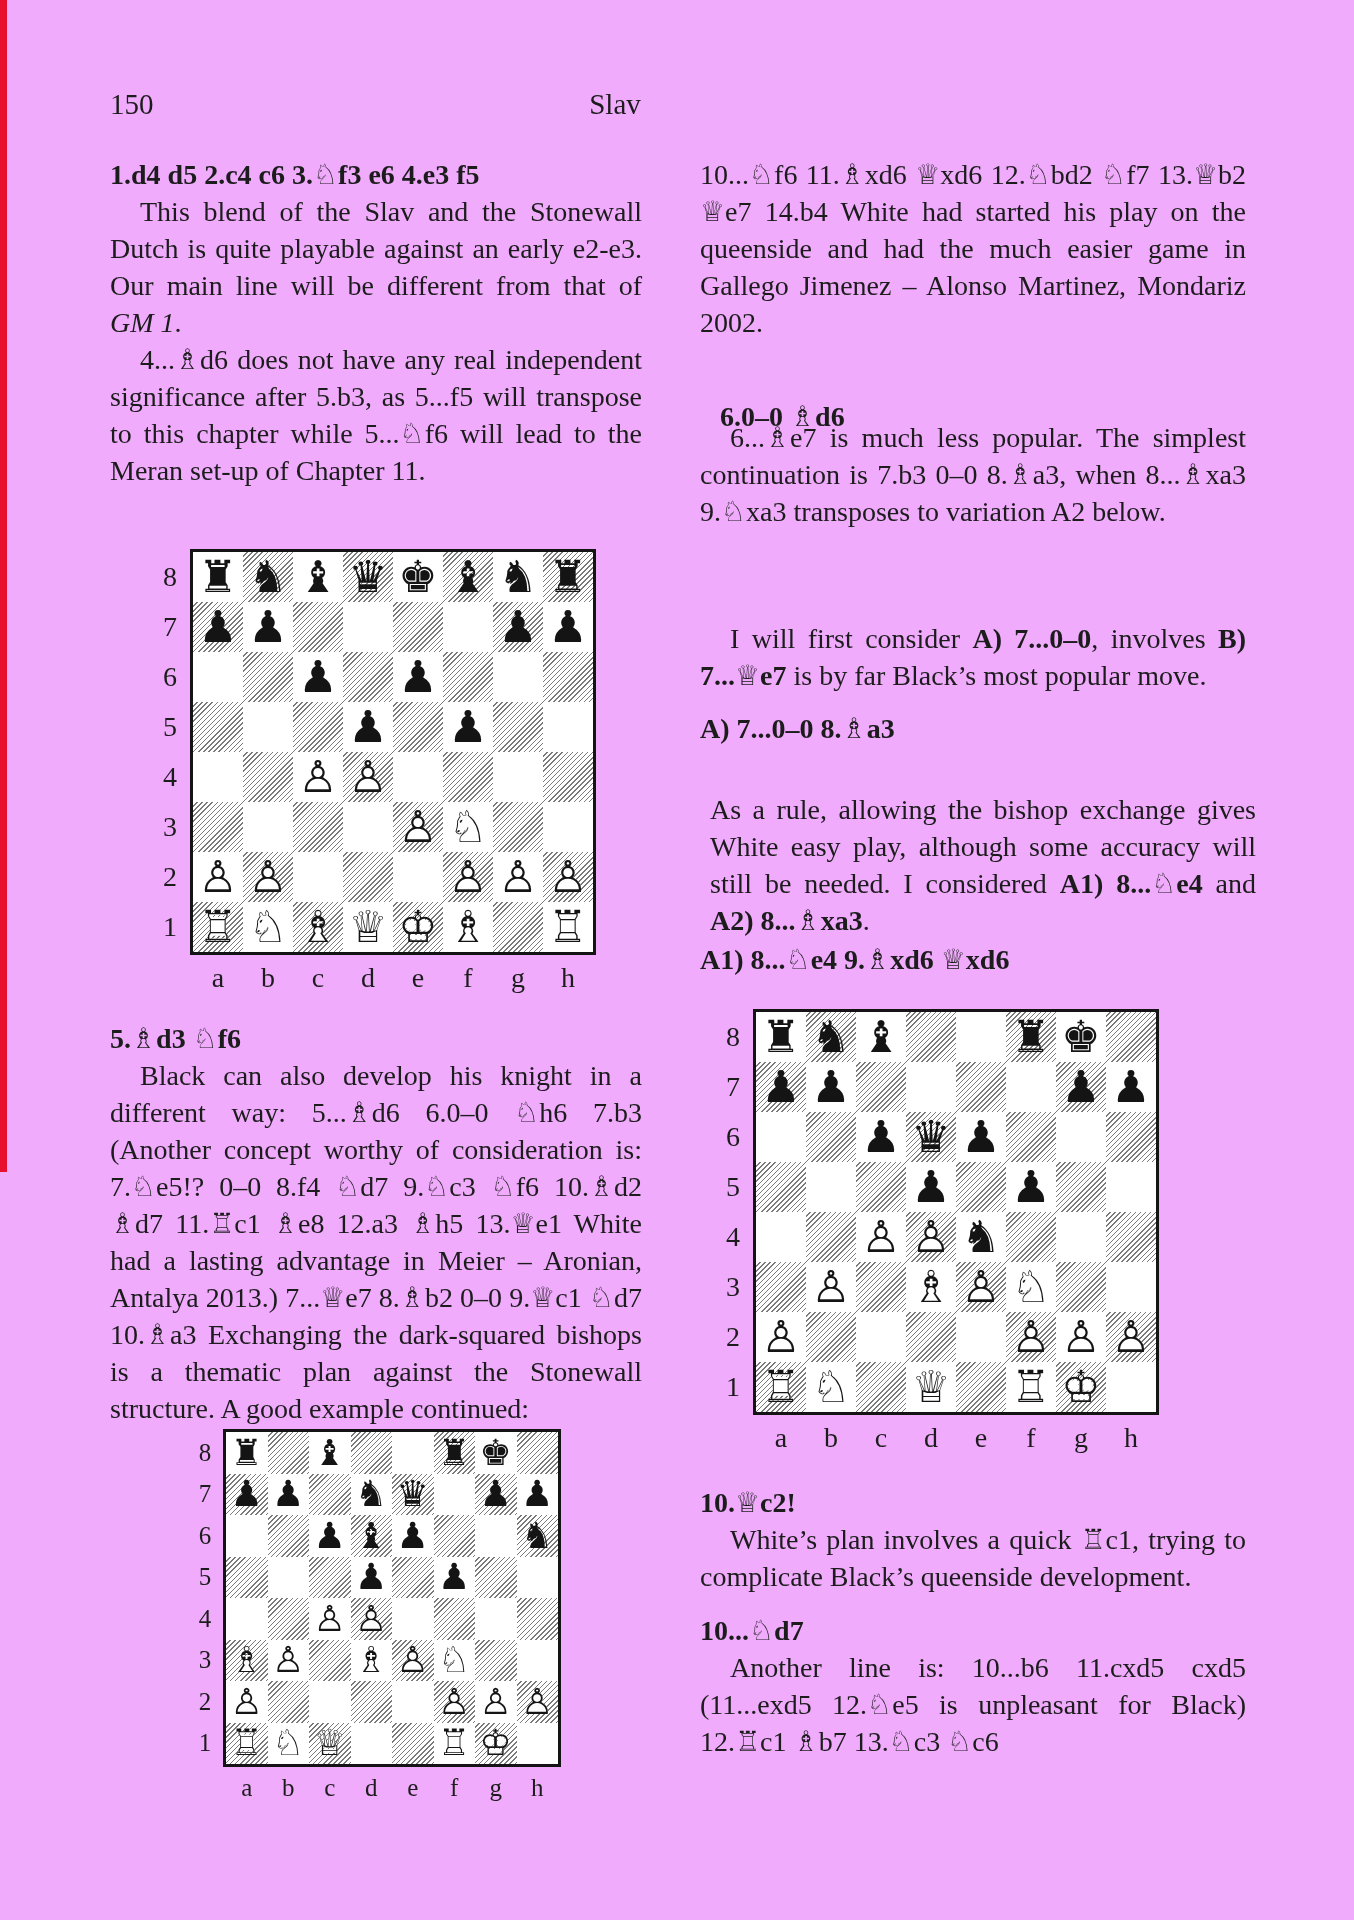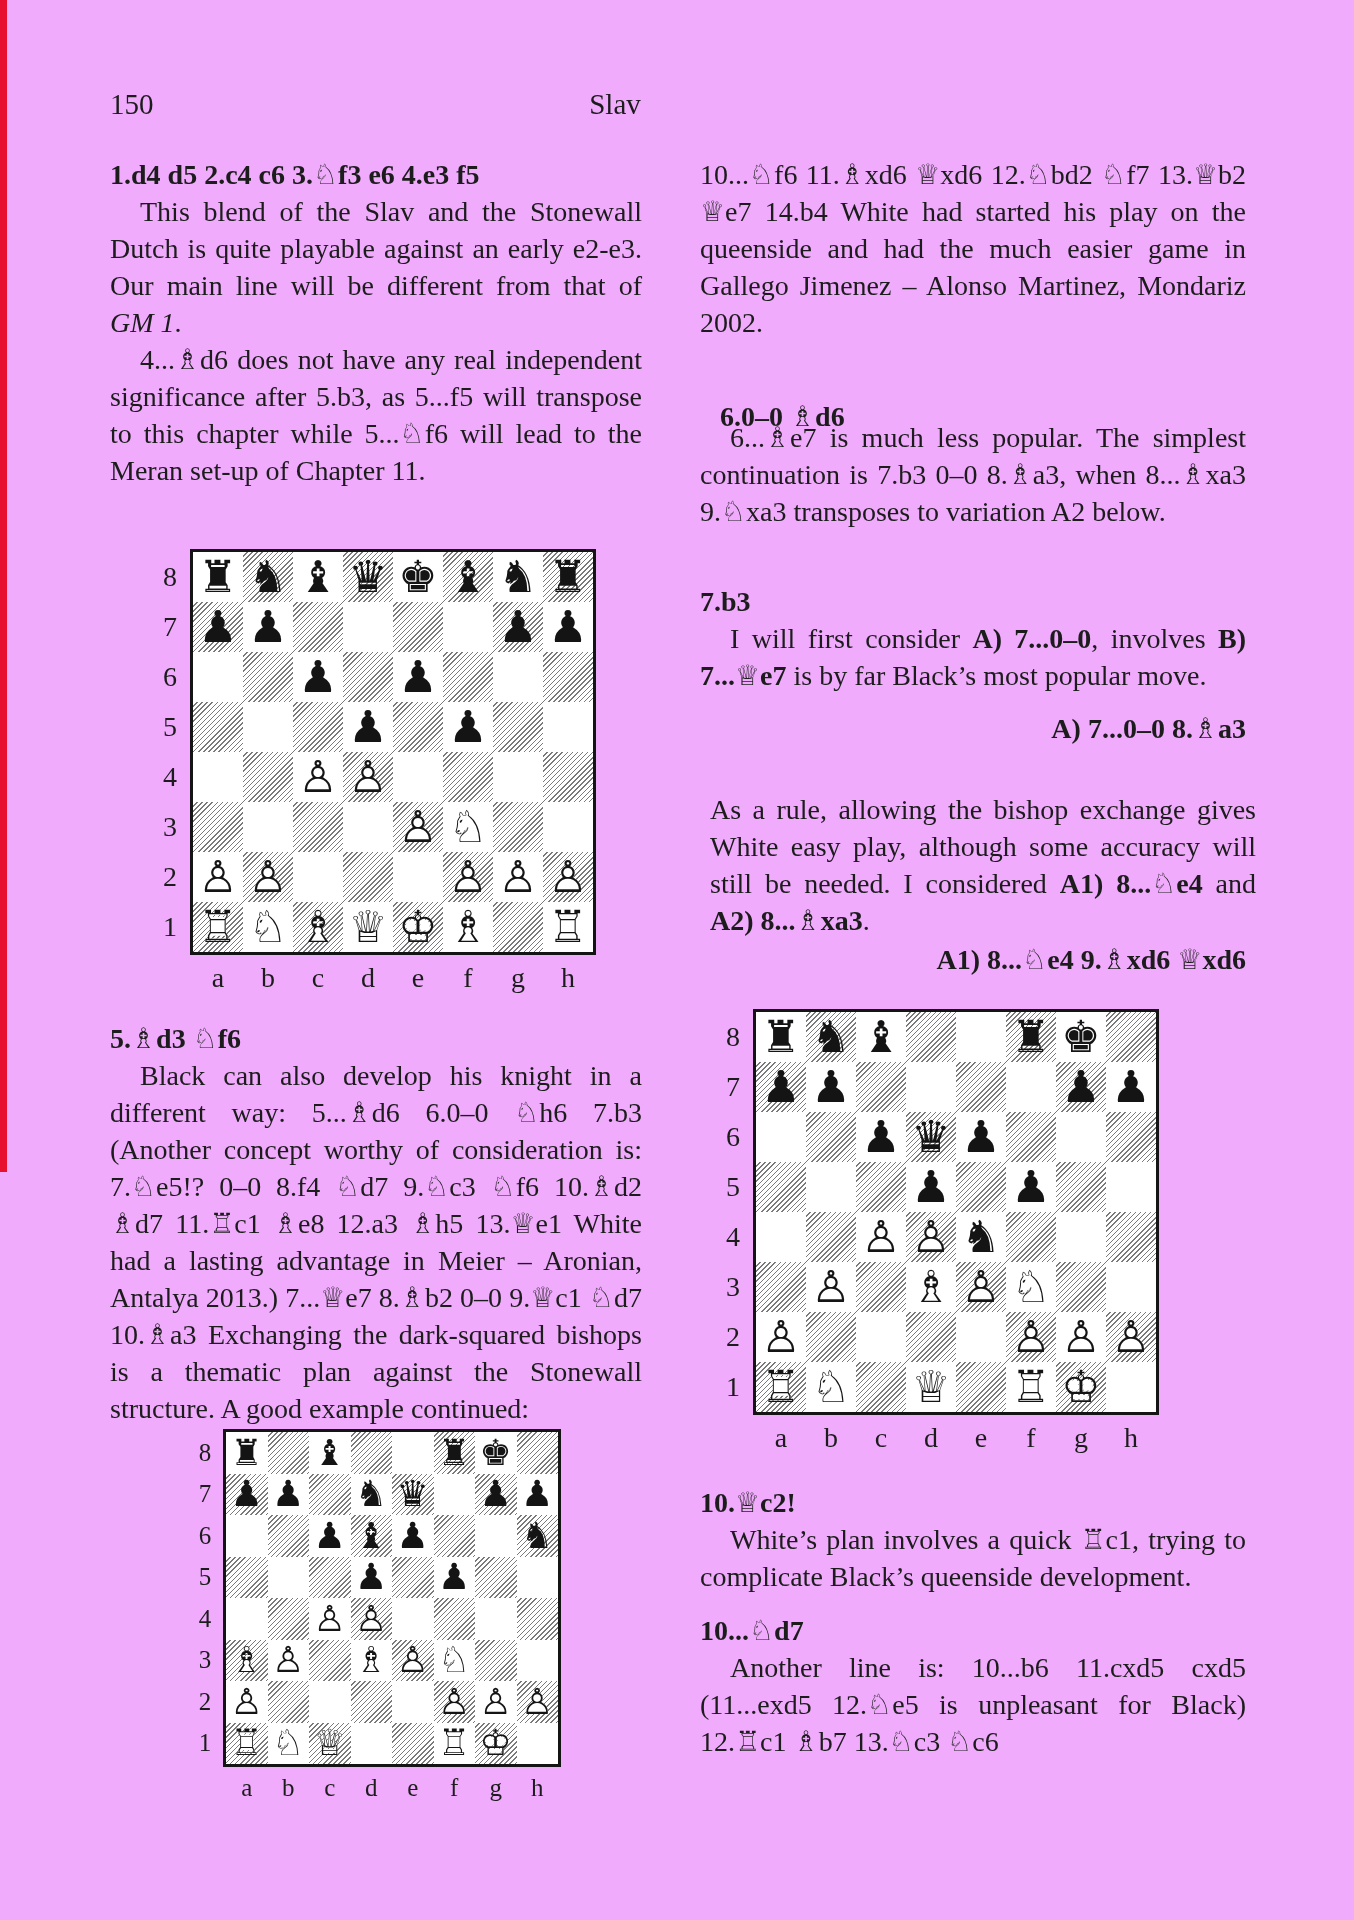--- a/index.html
+++ b/index.html
@@ -5,21 +5,21 @@
   html,body{margin:0;padding:0;background:#e9e9e9;}
   .page{position:relative;width:1354px;height:1920px;background:#f0abfc;margin:0 auto;
         font-family:"Liberation Serif","DejaVu Serif","DejaVu Sans",serif;color:#1c1c1c;overflow:hidden;}
   .red-strip{position:absolute;left:0;top:0;width:7px;height:1172px;background:#e8112d;}
   .pagenum{position:absolute;left:110px;top:88px;font-size:29px;}
   .running-head{position:absolute;left:615px;top:88px;transform:translateX(-50%);font-size:29px;}
   .block{position:absolute;font-size:28px;line-height:37px;text-align:justify;}
   .lcol{left:110px;width:532px;}
   .rcol{left:700px;width:546px;}
   .hd{font-weight:bold;text-align:left;}
-  .hd-center{font-weight:bold;text-align:right;}
+  .hd-center{font-weight:bold;text-align:left;}
   .indent{text-indent:30px;}
   .diagram{position:absolute;display:flex;}
   .d-large{--sq:50px;--lfs:28px;--pf:44px;}
   .d-small{--sq:41.5px;--lfs:25px;--pf:36px;}
   .ranks{display:flex;flex-direction:column;width:40px;padding-top:3px;}
   .d-small .ranks{width:36px;}
   .rank-label{height:var(--sq);display:flex;align-items:center;justify-content:center;font-size:var(--lfs);}
   .board{border:3px solid #141414;display:grid;grid-template-columns:repeat(8,var(--sq));grid-template-rows:repeat(8,var(--sq));background:#fff;}
   .files{display:flex;padding-left:3px;margin-top:7px;}
   .file-label{width:var(--sq);text-align:center;font-size:var(--lfs);}
@@ -391,21 +391,20 @@
         </div>
     </div>
   </div>
 
   <p class="block rcol" style="top:156px;margin:0;">10...♘f6 11.♗xd6 ♕xd6 12.♘bd2 ♘f7 13.♕b2 ♕e7 14.b4 White had started his play on the queenside and had the much easier game in Gallego Jimenez – Alonso Martinez, Mondariz 2002.</p>
 
   <div class="block rcol hd" style="top:398px;margin-left:20px;">6.0–0 ♗d6</div>
 
   <p class="block rcol indent" style="top:419px;margin:0;">6...♗e7 is much less popular. The simplest continuation is 7.b3 0–0 8.♗a3, when 8...♗xa3 9.♘xa3 transposes to variation A2 below.</p>
 
-  <div class="block rcol hd" style="top:583px;">7.b3</div>
 
   <p class="block rcol indent" style="top:620px;margin:0;"><span>I will first consider </span><b>A) 7...0–0</b><span>, involves </span><b>B) 7...♕e7</b><span> is by far Black’s most popular move.</span></p>
 
   <div class="block rcol hd-center" style="top:710px;">A) 7...0–0 8.♗a3</div>
 
   <p class="block rcol" style="top:781px;margin:10px;"><span>As a rule, allowing the bishop exchange gives White easy play, although some accuracy will still be needed. I considered </span><b>A1) 8...♘e4</b><span> and </span><b>A2) 8...♗xa3</b><span>.</span></p>
 
   <div class="block rcol hd-center" style="top:941px;">A1) 8...♘e4 9.♗xd6 ♕xd6</div>
 
   <div class="diagram d-large" style="left:713px;top:1009px;">

